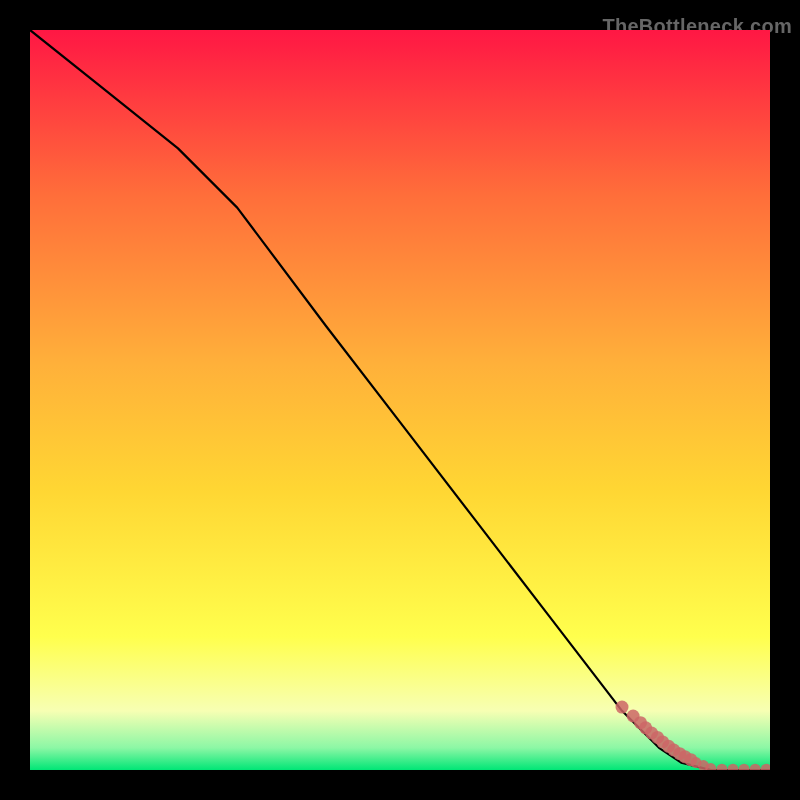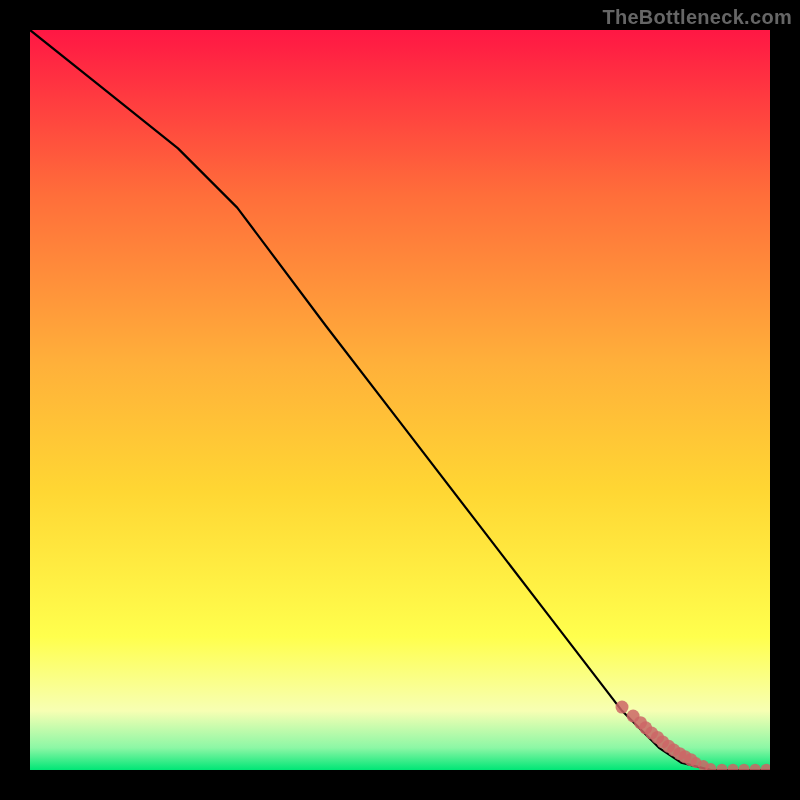--- a/index.html
+++ b/index.html
@@ -12,21 +12,21 @@
     background: #000;
   }
   .stage {
     position: relative;
     width: 800px;
     height: 800px;
     background: #000;
   }
   .attribution {
     position: absolute;
-    top: 6px;
+    top: 15px;
     right: 8px;
     font-size: 20px;
     font-weight: 600;
     color: #666;
     letter-spacing: 0.3px;
   }
   .plot-area {
     position: absolute;
     left: 30px;
     top: 30px;

